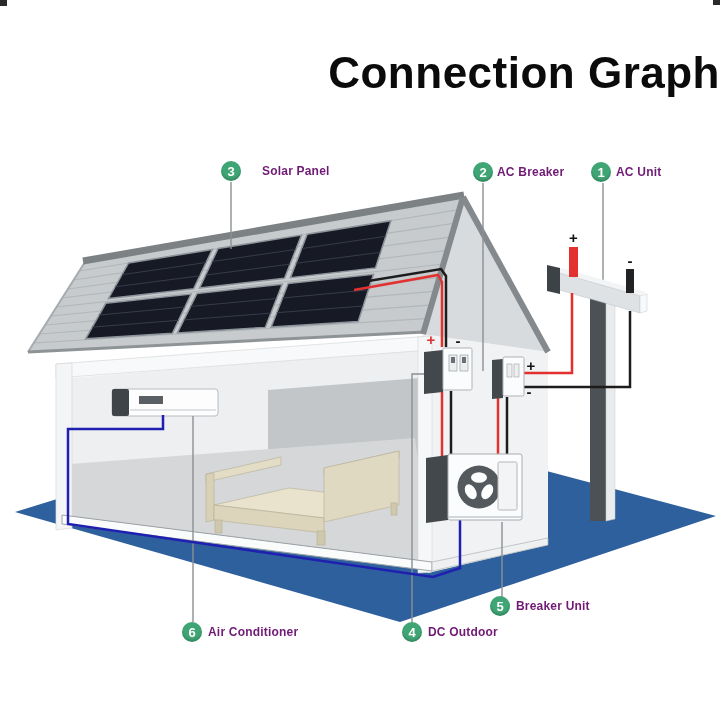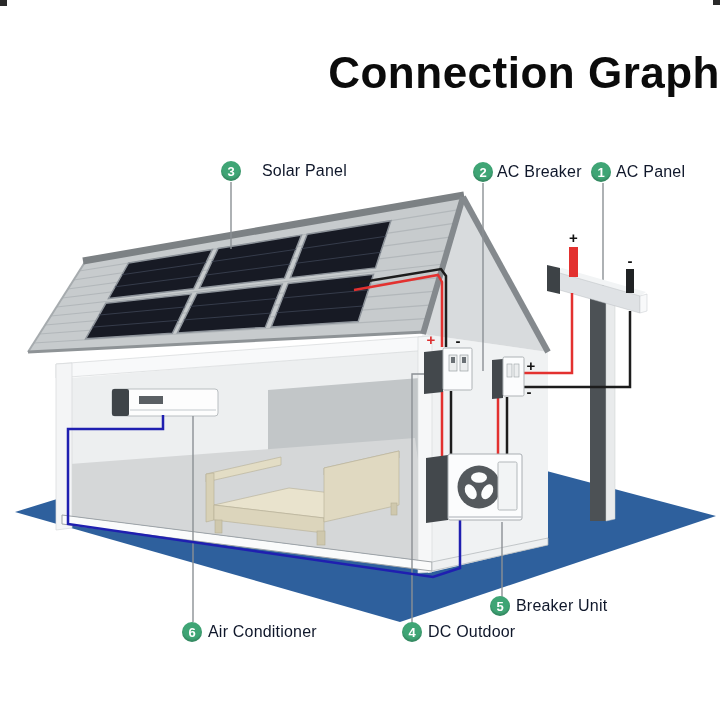--- a/index.html
+++ b/index.html
@@ -11,21 +11,21 @@
   .marker{position:absolute;display:flex;align-items:center;gap:5px;}
   .m1{left:591px;top:162px;}
   .m2{left:473px;top:162px;gap:4px;}
   .m3{left:221px;top:161px;gap:21px;}
   .m4{left:402px;top:622px;gap:6px;}
   .m5{left:490px;top:596px;gap:6px;}
   .m6{left:182px;top:622px;gap:6px;}
   .marker-num{width:20px;height:20px;border-radius:50%;background:#3fa575;color:#ffffff;
               font-size:13px;font-weight:bold;display:flex;align-items:center;justify-content:center;
               box-shadow:inset 0 -2px 2px rgba(0,0,0,.18);flex:0 0 20px;}
-  .marker-label{font-size:16px;font-weight:400;color:#0f172a;white-space:nowrap;letter-spacing:.2px;}
+  .marker-label{font-size:12px;font-weight:700;color:#701a75;white-space:nowrap;letter-spacing:.2px;}
   .sign{font-family:"Liberation Sans",sans-serif;font-weight:bold;font-size:15px;}
 </style>
 </head>
 <body>
 
 <div id="stage">
 
   <svg id="scene" width="720" height="720" viewBox="0 0 720 720">
 
     <rect x="0" y="0" width="7" height="6" fill="#2a2a2a"></rect>
@@ -193,21 +193,21 @@
       </g>
       <rect x="498" y="462" width="19" height="48" rx="1.5" fill="#f2f4f5" stroke="#b3b8bb"></rect>
       <line x1="448" y1="517" x2="522" y2="517" stroke="#c5c9cc" stroke-width="1.5"></line>
     </g>
   </svg>
 
   <div class="title">Connection Graph</div>
 
   <div class="marker m1">
     <span class="marker-num">1</span>
-    <span class="marker-label">AC Panel</span>
+    <span class="marker-label">AC Unit</span>
   </div>
   <div class="marker m2">
     <span class="marker-num">2</span>
     <span class="marker-label">AC Breaker</span>
   </div>
   <div class="marker m3">
     <span class="marker-num">3</span>
     <span class="marker-label">Solar Panel</span>
   </div>
   <div class="marker m4">

